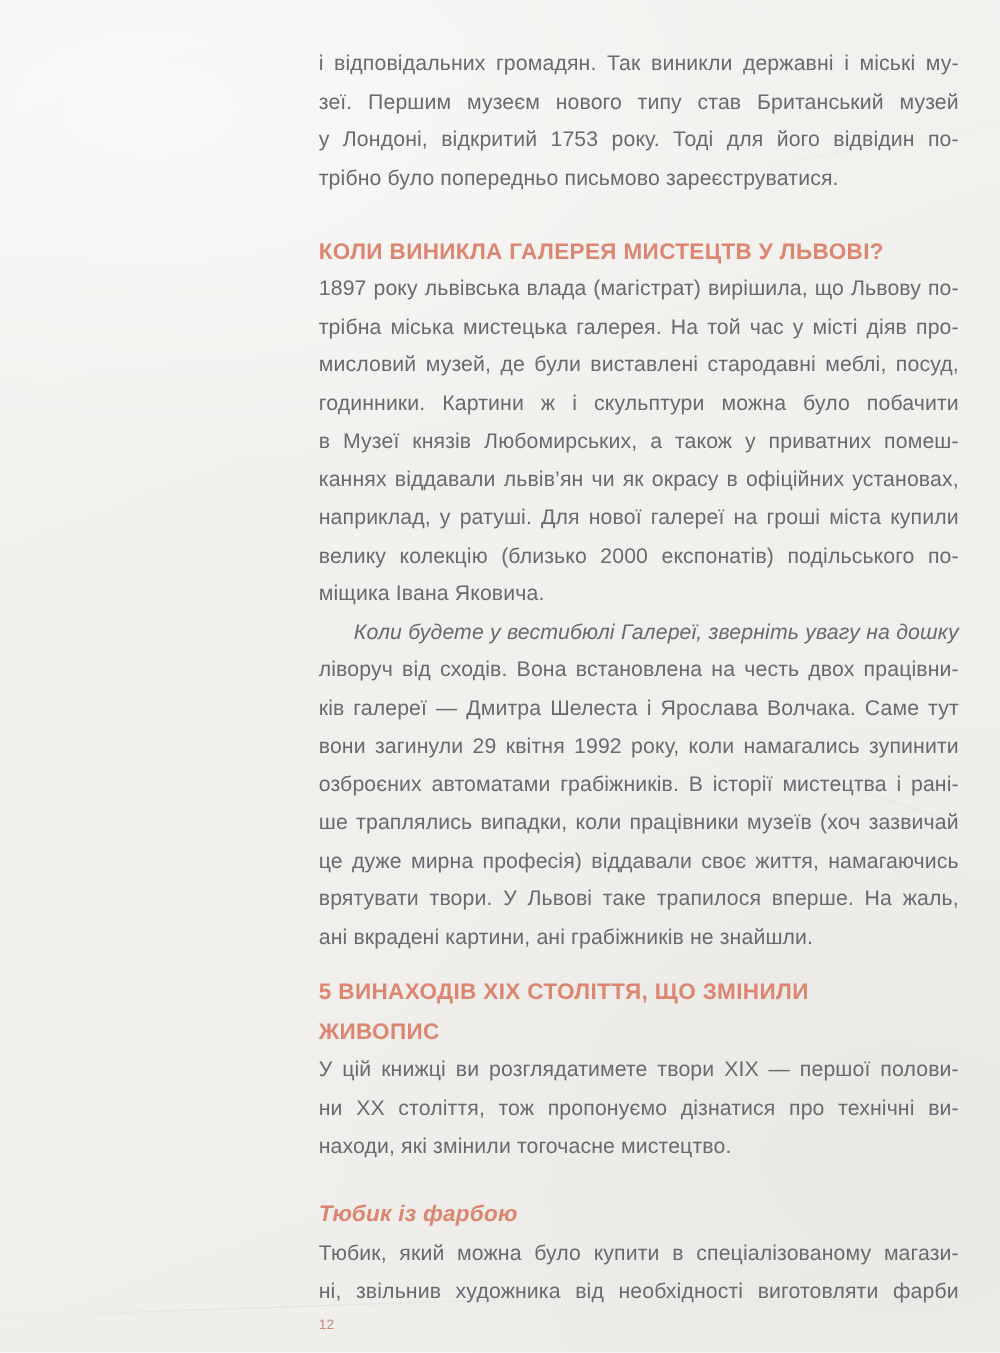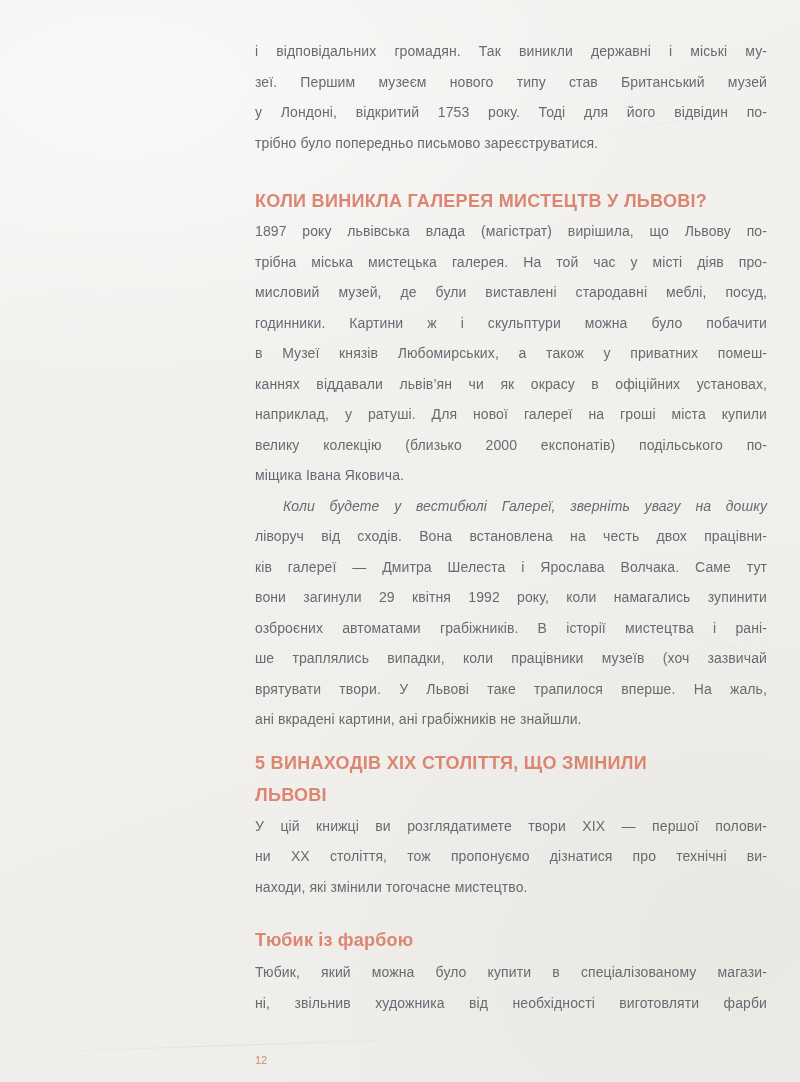--- a/index.html
+++ b/index.html
@@ -30,21 +30,21 @@
 
   .column {
     position: absolute;
     left: 255px;
     top: 36px;
     width: 512px;
     color: var(--body-color, #676b71);
   }
   .paragraph { margin: 0; }
   .paragraph .line {
-    font-size: 14px;
+    font-size: 17px;
     line-height: 30.5px;
     letter-spacing: 0.1px;
     white-space: normal;
   }
   .paragraph .line.justify {
     text-align: justify;
     text-align-last: justify;
   }
   .paragraph .line.indent { padding-left: 28px; font-style: italic; }
 
@@ -60,21 +60,21 @@
     font-weight: bold;
     font-size: 18px;
     line-height: 24px;
     letter-spacing: 0.2px;
   }
 
   
   .column > :nth-child(2) { margin-top: 28px; }                 
   .column > :nth-child(3) { margin-top: 0; }                    
   .column > :nth-child(5) { margin-top: 12px; line-height: 32px; } 
-  .column > :nth-child(7) { margin-top: 26px; }                 
+  .column > :nth-child(7) { margin-top: 26px; font-style: italic; }                 
   .column > :nth-child(8) { margin-top: 5px; }                  
 
   .page-number {
     position: absolute;
     left: 255px;
     top: 1050px;
     font-size: 11px;
     line-height: 20px;
     color: #cb8c78;
   }
@@ -108,26 +108,27 @@
         <div class="line justify">велику колекцію (близько 2000 експонатів) подільського по-</div>
         <div class="line">міщика Івана Яковича.</div>
       </div>
       <div class="paragraph">
         <div class="line justify indent">Коли будете у вестибюлі Галереї, зверніть увагу на дошку</div>
         <div class="line justify">ліворуч від сходів. Вона встановлена на честь двох працівни-</div>
         <div class="line justify">ків галереї — Дмитра Шелеста і Ярослава Волчака. Саме тут</div>
         <div class="line justify">вони загинули 29 квітня 1992 року, коли намагались зупинити</div>
         <div class="line justify">озброєних автоматами грабіжників. В історії мистецтва і рані-</div>
         <div class="line justify">ше траплялись випадки, коли працівники музеїв (хоч зазвичай</div>
+        <div class="line justify">це дуже мирна професія) віддавали своє життя, намагаючись</div>
         <div class="line justify">врятувати твори. У Львові таке трапилося вперше. На жаль,</div>
         <div class="line">ані вкрадені картини, ані грабіжників не знайшли.</div>
       </div>
       <div class="heading">
         <div class="line">5 ВИНАХОДІВ XIX СТОЛІТТЯ, ЩО ЗМІНИЛИ</div>
-        <div class="line">ЛЬВОВІ</div>
+        <div class="line">ЖИВОПИС</div>
       </div>
       <div class="paragraph">
         <div class="line justify">У цій книжці ви розглядатимете твори XIX — першої полови-</div>
         <div class="line justify">ни XX століття, тож пропонуємо дізнатися про технічні ви-</div>
         <div class="line">находи, які змінили тогочасне мистецтво.</div>
       </div>
       <div class="subheading">
         <div class="line">Тюбик із фарбою</div>
       </div>
       <div class="paragraph">

